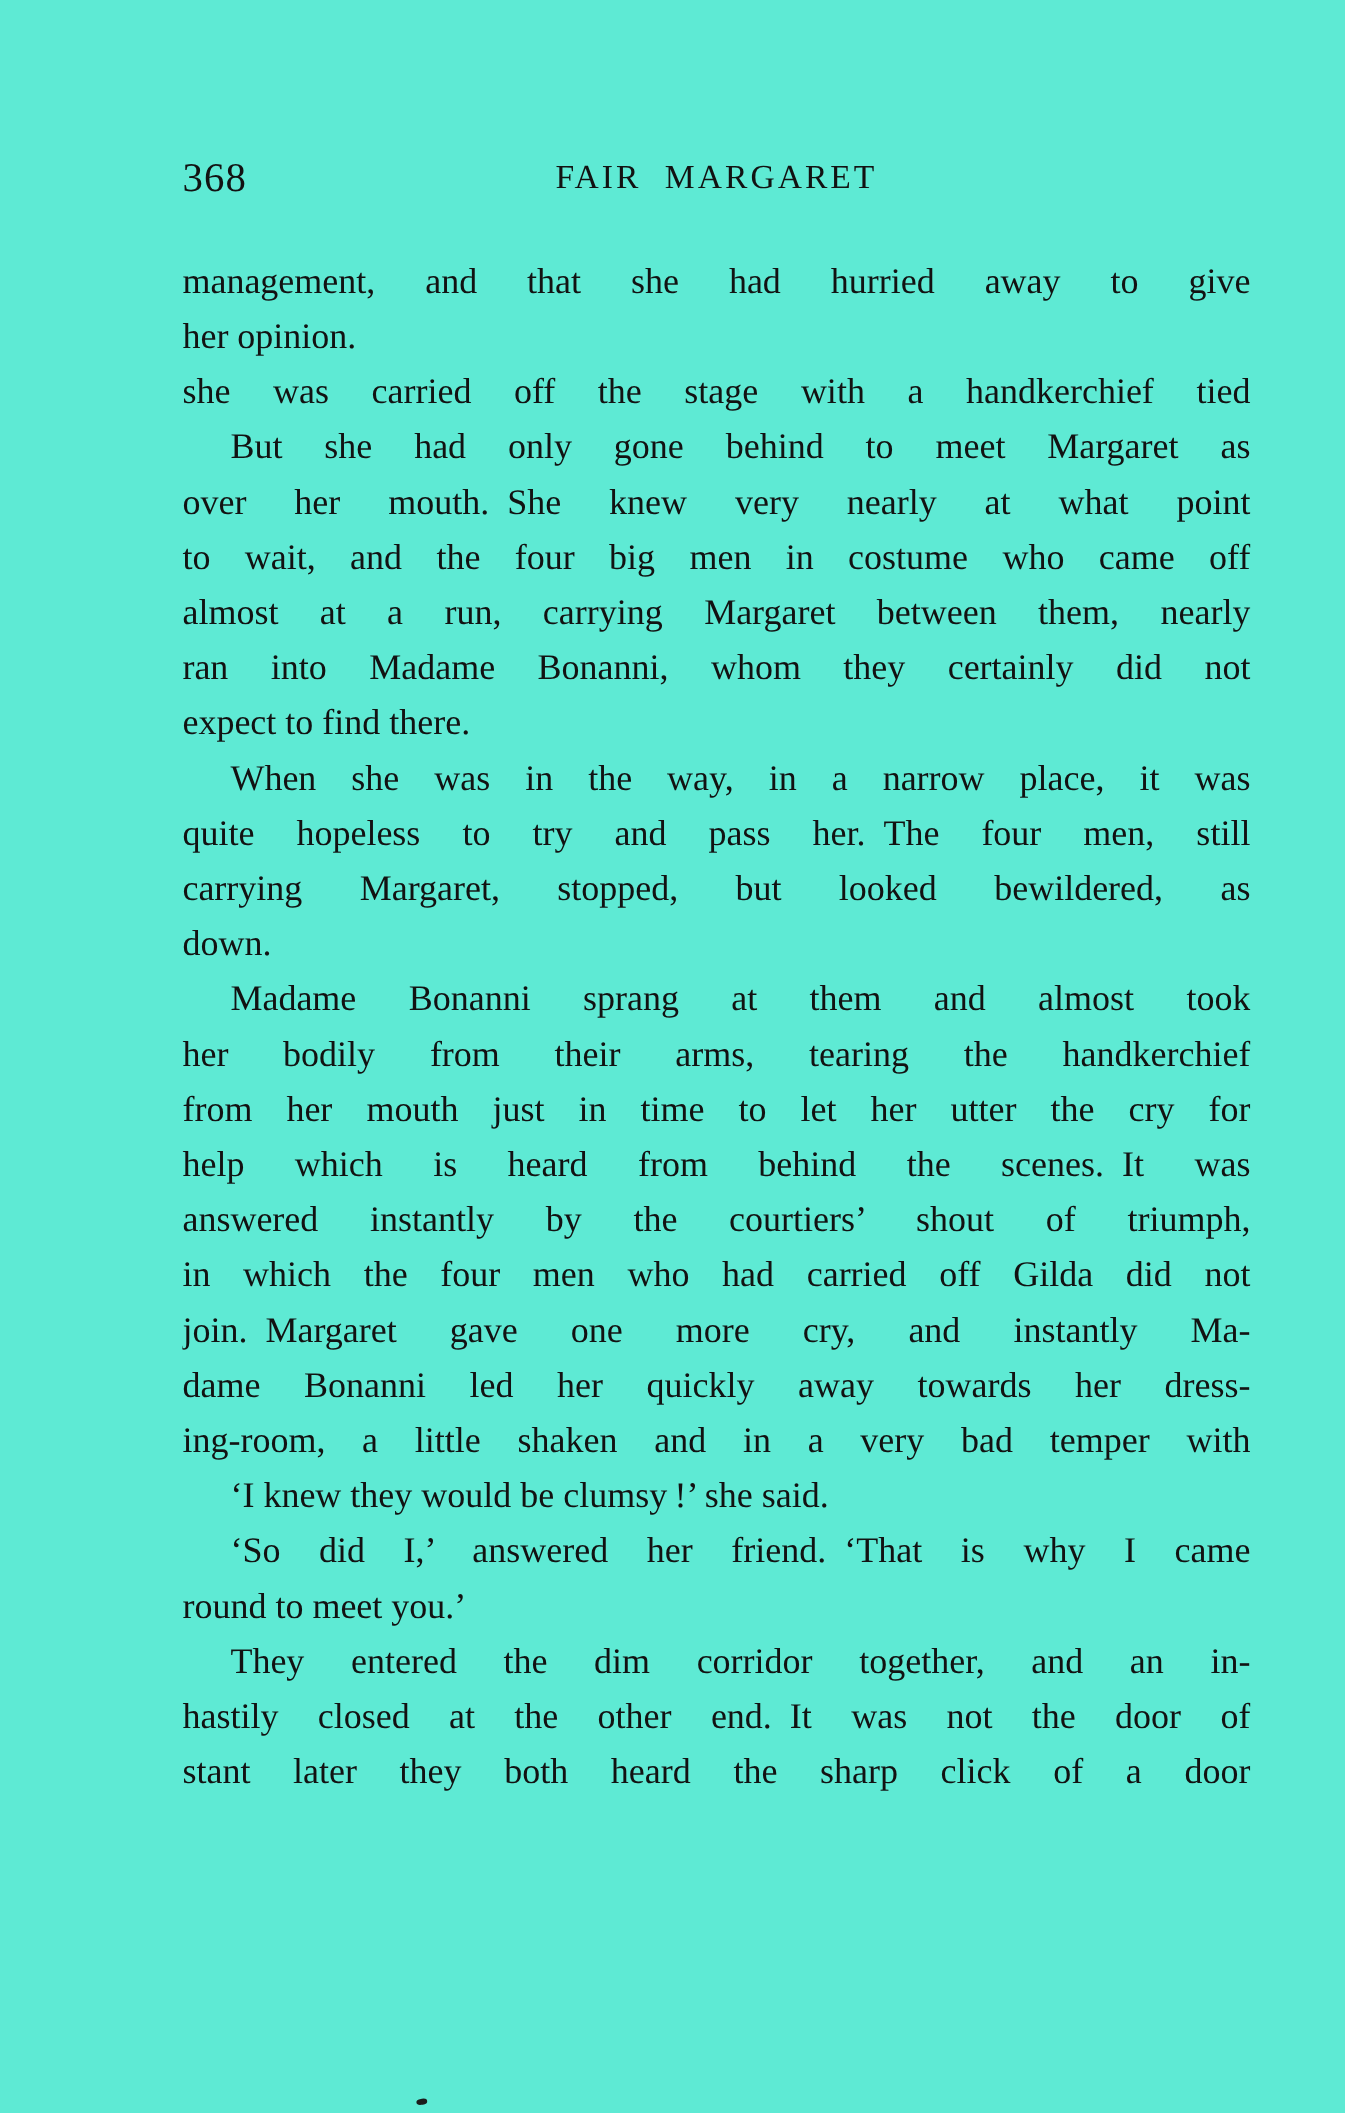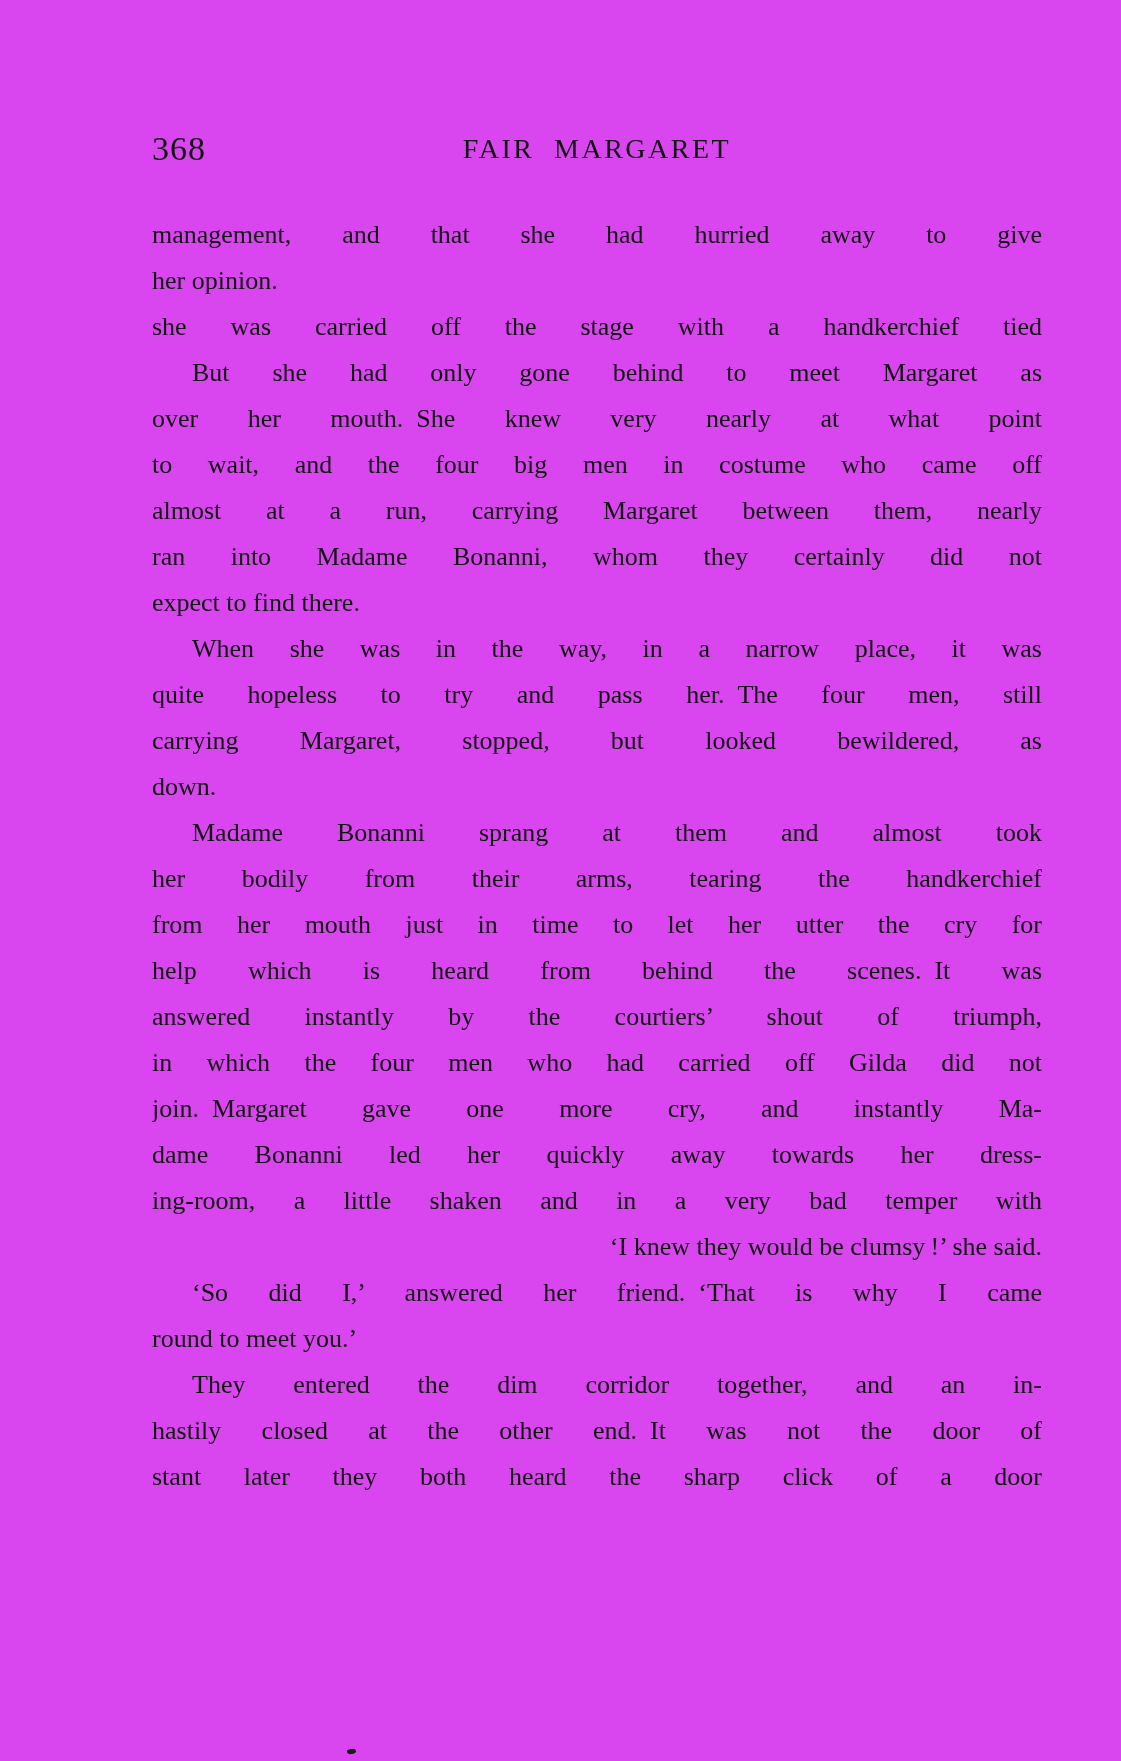--- a/index.html
+++ b/index.html
@@ -4,21 +4,21 @@
 <style>
   html, body {
     margin: 0;
     padding: 0;
     background: #ffffff;
   }
   .sheet {
     position: relative;
     width: 1121px;
     height: 1761px;
-    background: #d946ef;
+    background: #5eead4;
     overflow: hidden;
     font-family: "Liberation Serif", "DejaVu Serif", serif;
     color: #121212;
   }
   .runhead {
     position: absolute;
     left: 152px;
     top: 126px;
     width: 890px;
     height: 46px;
@@ -40,35 +40,34 @@
     font-size: 28px;
     line-height: 46px;
     letter-spacing: 2.5px;
     word-spacing: 10px;
   }
   .page-text {
     position: absolute;
     left: 152px;
     top: 212px;
     width: 890px;
-    font-size: 26px;
+    font-size: 30px;
     line-height: 46px;
   }
   .line {
     height: 46px;
     white-space: nowrap;
     overflow: hidden;
   }
   .line.just {
     text-align: justify;
     text-align-last: justify;
   }
   .line.indent {
     padding-left: 40px;
-    text-align: right;
   }
   .ink-mark {
     position: absolute;
     left: 347px;
     top: 1749px;
     width: 9px;
     height: 5px;
     background: #1c1c1c;
     border-radius: 45%;
     transform: rotate(-8deg);

